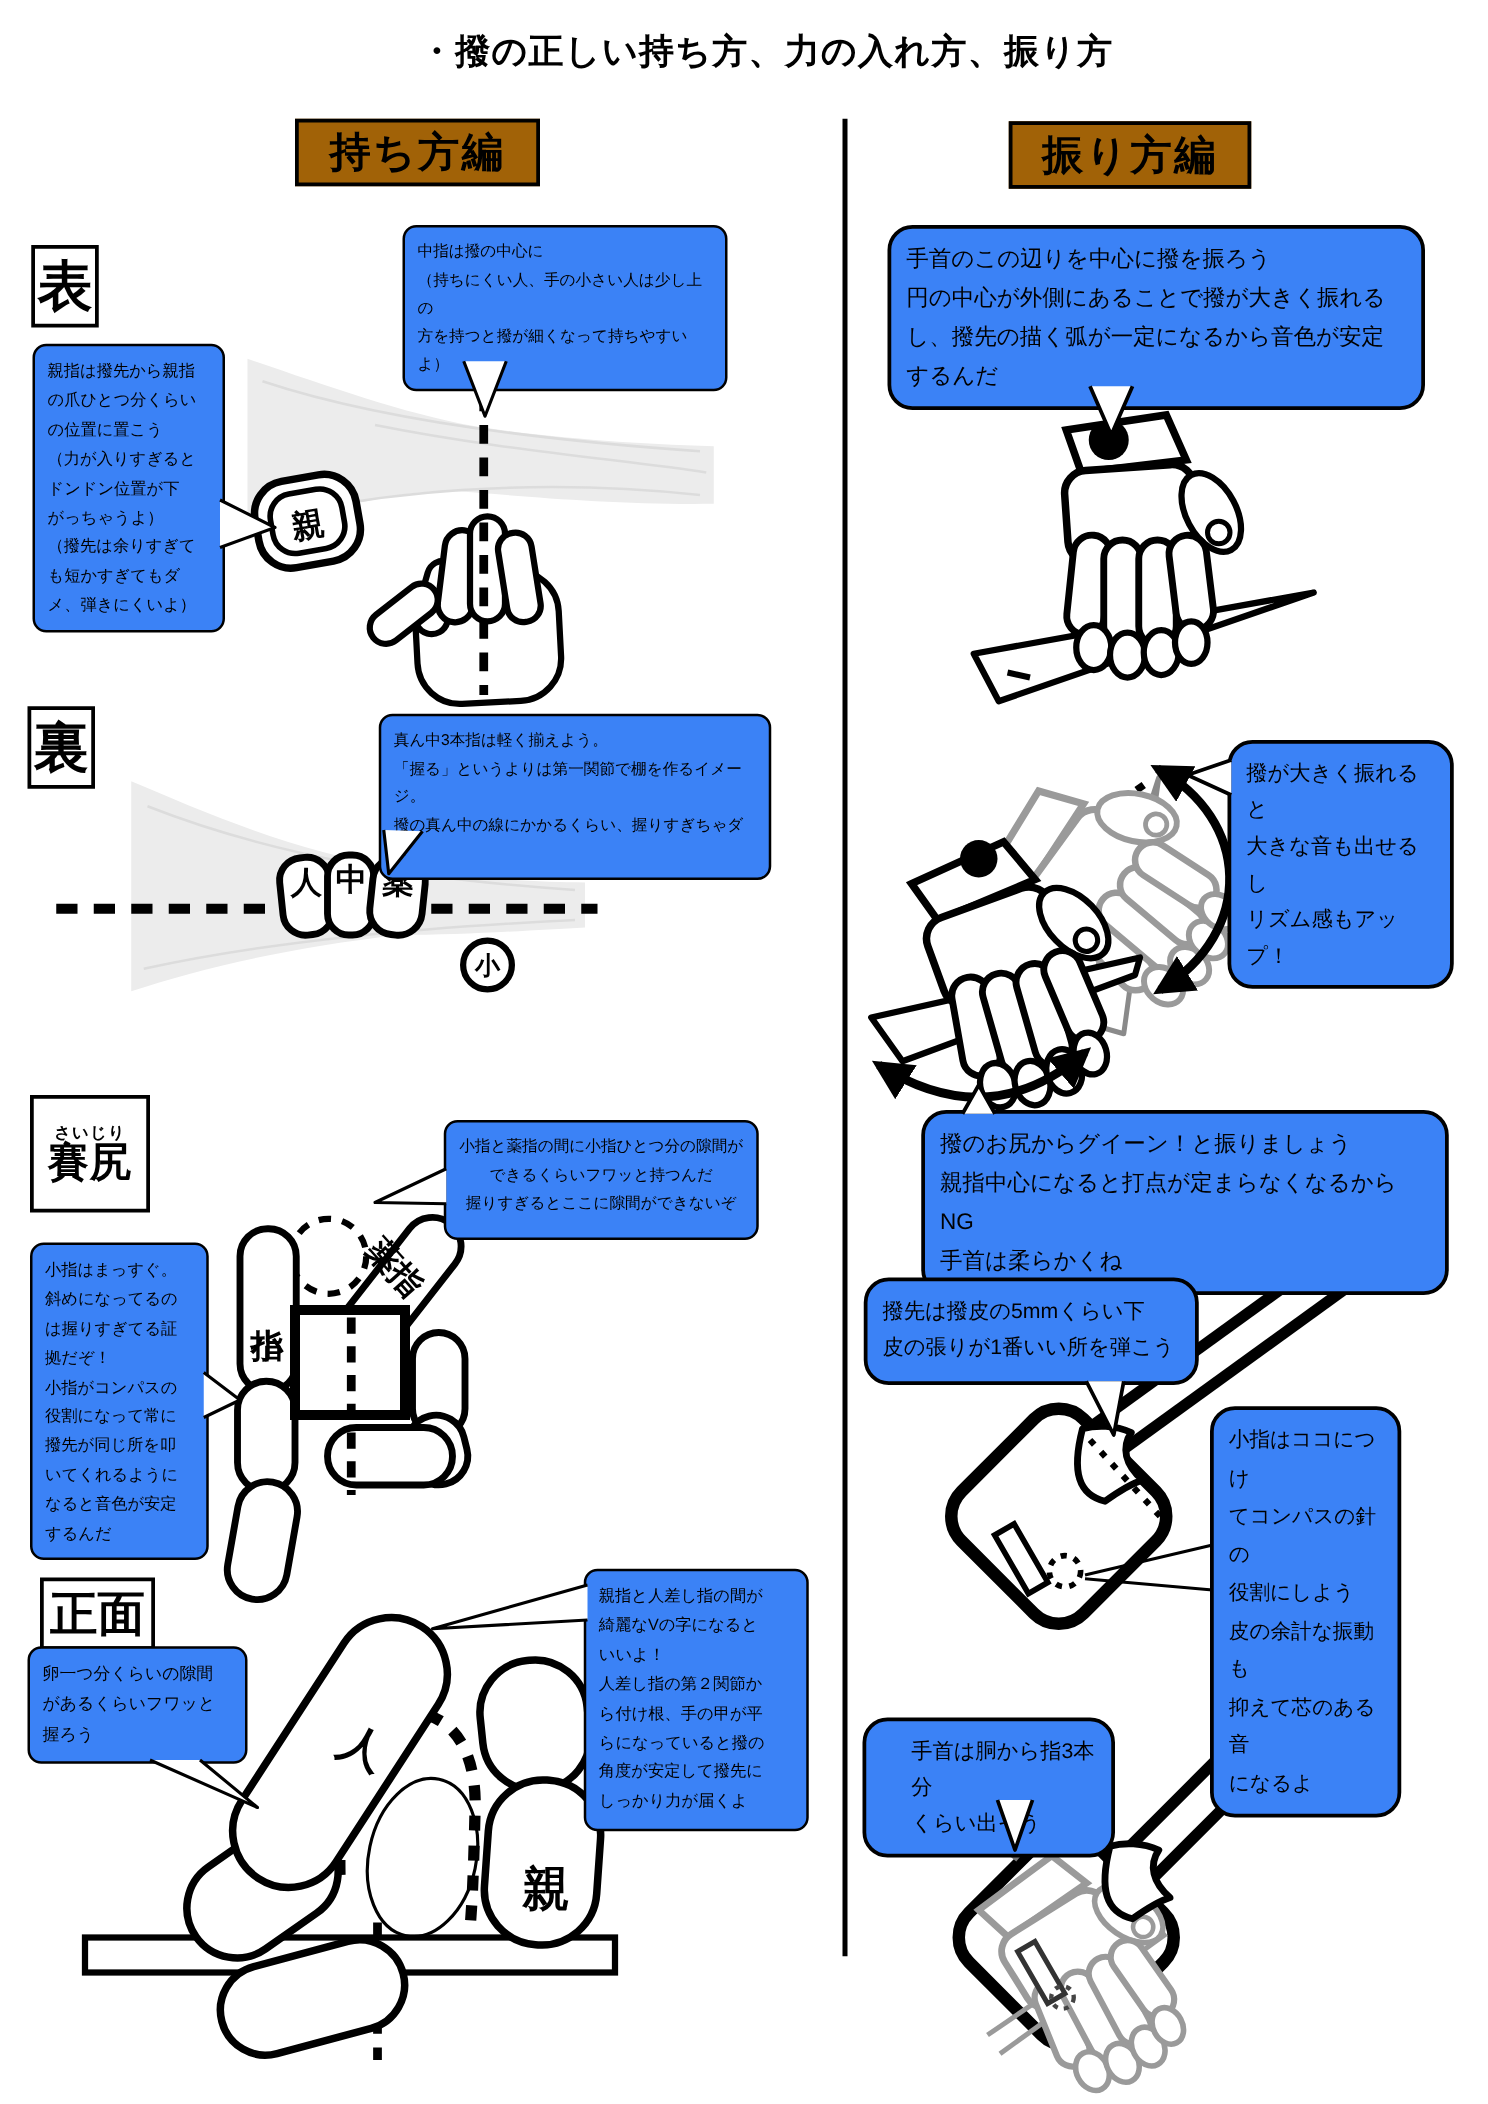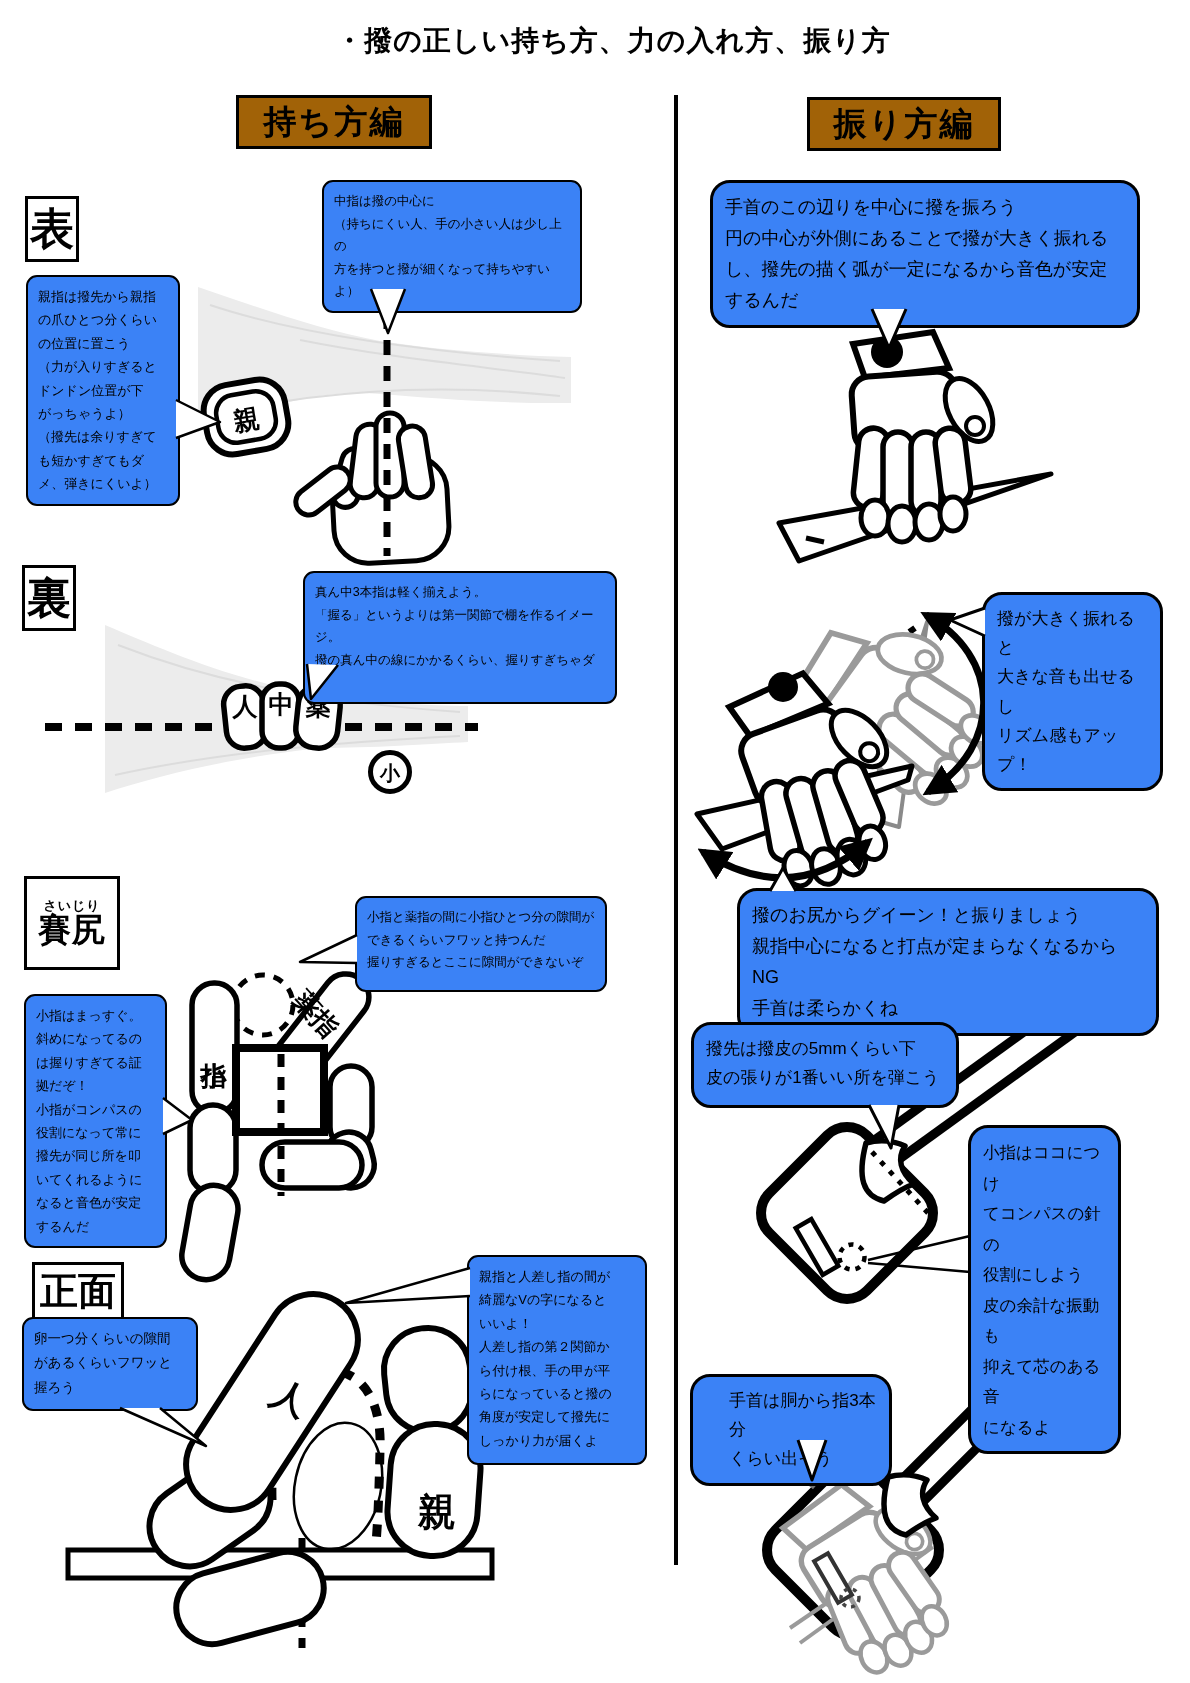--- a/index.html
+++ b/index.html
@@ -32,21 +32,21 @@
     position:absolute;z-index:2;background:#3b82f6;border:2.5px solid #000;
     border-radius:11px;white-space:pre-line;box-sizing:border-box;
     font-size:13.5px;line-height:1.8;padding:8px 10px;
   }
   .coR{border-width:3px;border-radius:20px;font-size:17px;line-height:1.72;padding:9px 12px;}
   
   #co-naka {left:322px;top:180px;width:260px;min-height:112px;font-size:12.5px;}
   #co-oya  {left:26px; top:275px;width:154px;min-height:212px;font-size:13px;}
   #co-3bon {left:303px;top:571px;width:314px;min-height:96px; font-size:12.5px;}
   #co-koyu {left:24px; top:994px;width:143px;min-height:236px;font-size:13px;}
-  #co-suki {left:355px;top:896px;width:252px;min-height:96px; font-size:12.5px;}
+  #co-suki {left:355px;top:896px;width:252px;min-height:96px; font-size:12.5px;text-align:center;}
   #co-tama {left:22px; top:1317px;width:176px;min-height:94px;}
   #co-vji  {left:467px;top:1255px;width:180px;min-height:210px;font-size:13px;}
   #co-tekubi{left:710px;top:180px;width:430px;min-height:132px;font-size:18px;}
   #co-ookiku{left:982px;top:592px;width:181px;min-height:104px;}
   #co-oshiri{left:737px;top:888px;width:422px;min-height:102px;font-size:18px;}
   #co-saki {left:691px;top:1022px;width:268px;min-height:86px;}
   #co-pinky{left:968px;top:1125px;width:153px;min-height:194px;font-size:16.5px;line-height:1.85;}
   #co-do   {left:690px;top:1374px;width:202px;min-height:68px;padding-left:36px;}
 </style>
 </head>

